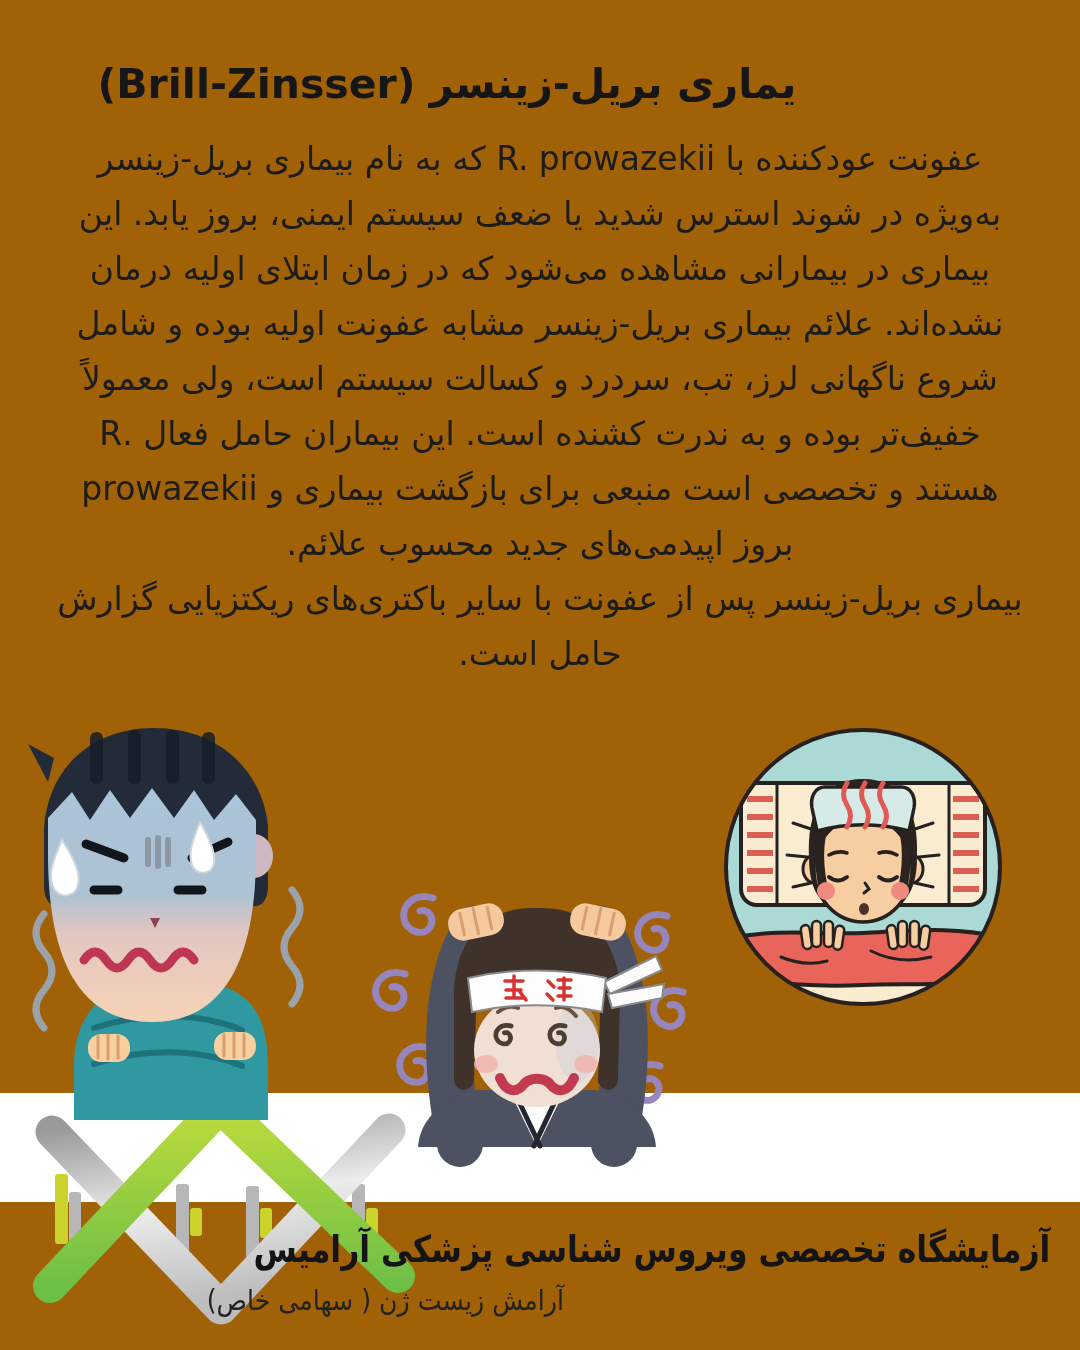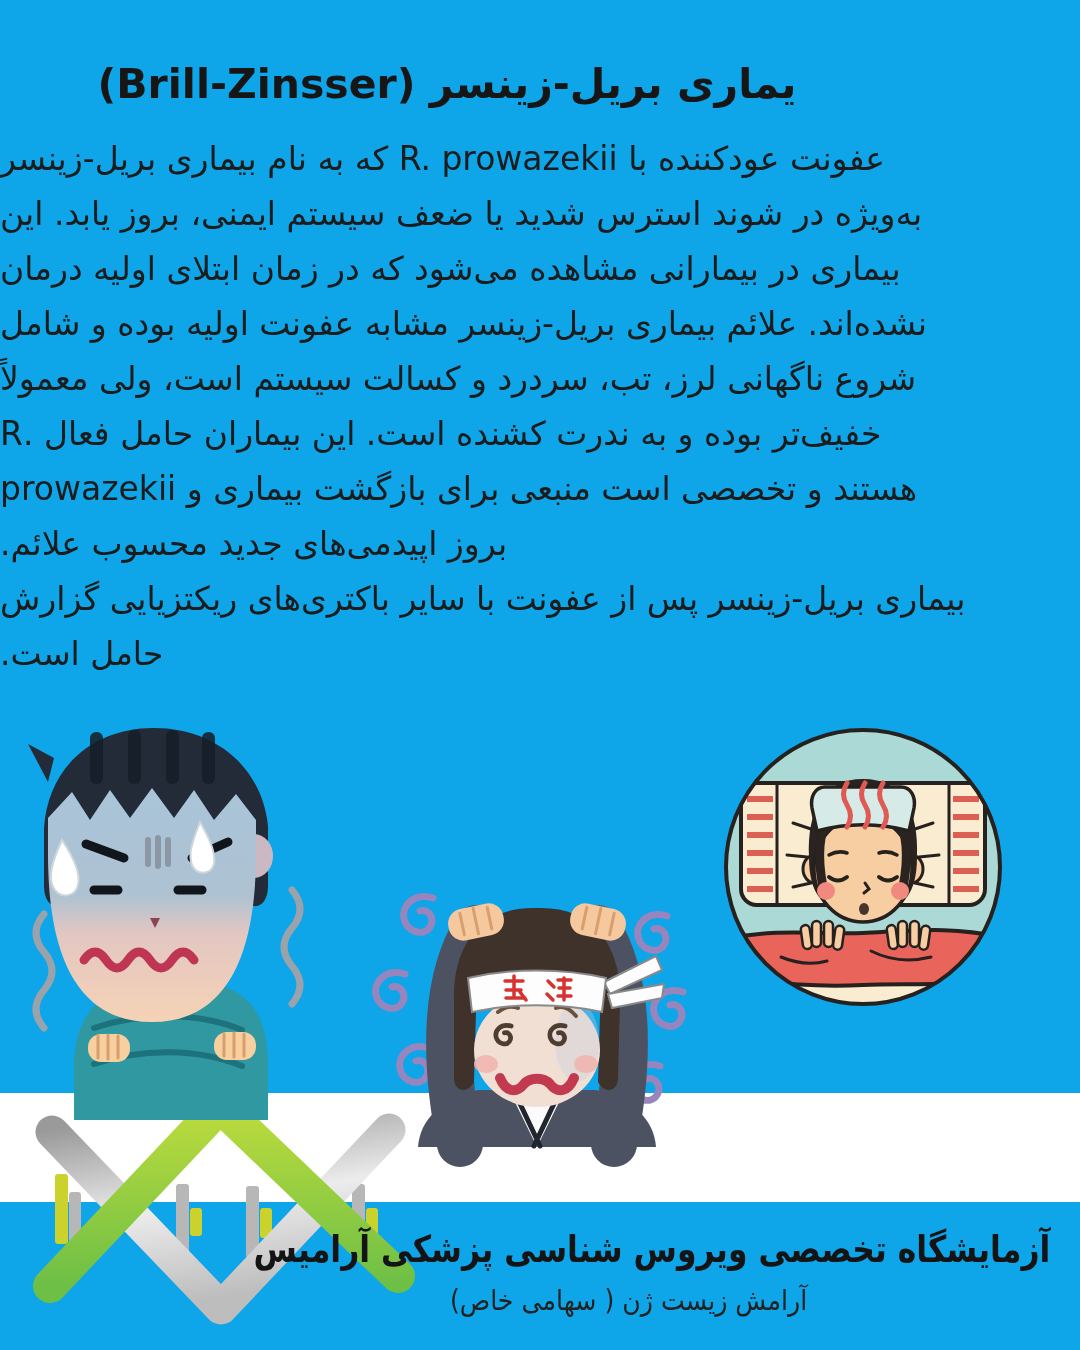--- a/index.html
+++ b/index.html
@@ -1,45 +1,45 @@
 <!DOCTYPE html>
 <html lang="fa"><head>
 <meta charset="utf-8">
 <style>
   html,body{margin:0;padding:0;}
   .page{
     position:relative;
     width:1080px;height:1350px;
-    background:#0ea5e9;
+    background:#a16207;
     overflow:hidden;
     font-family:"DejaVu Sans",sans-serif;
   }
   .title{
     position:absolute;top:52px;left:-93px;width:1080px;
     text-align:center;direction:rtl;
     font-size:41px;font-weight:700;color:#161616;
     line-height:64px;white-space:nowrap;
   }
   .body-text{
     position:absolute;top:131px;left:0;width:1080px;
   }
   .body-text .line{
     width:1080px;height:55px;line-height:55px;
-    text-align:left;direction:rtl;unicode-bidi:plaintext;
+    text-align:center;direction:rtl;unicode-bidi:plaintext;
     font-size:33px;color:#1c1c1c;white-space:nowrap;
   }
   .white-band{
     position:absolute;left:0;top:1093px;width:1080px;height:109px;
     background:#ffffff;z-index:2;
   }
   .ill{position:absolute;z-index:4;}
   .logo-svg{position:absolute;left:0;top:1100px;z-index:3;}
   .footer-text{
     position:absolute;right:30px;top:1222px;z-index:3;
-    text-align:center;direction:rtl;
+    text-align:left;direction:rtl;
   }
   .lab-name{
     font-size:37px;font-weight:700;color:#141414;
     transform:scaleX(.85);transform-origin:right center;
     white-space:nowrap;line-height:56px;
   }
   .company-line{
     font-size:28px;font-weight:500;color:#222;
     transform:scaleX(.9);transform-origin:right center;
     white-space:nowrap;line-height:42px;margin-top:2px;

